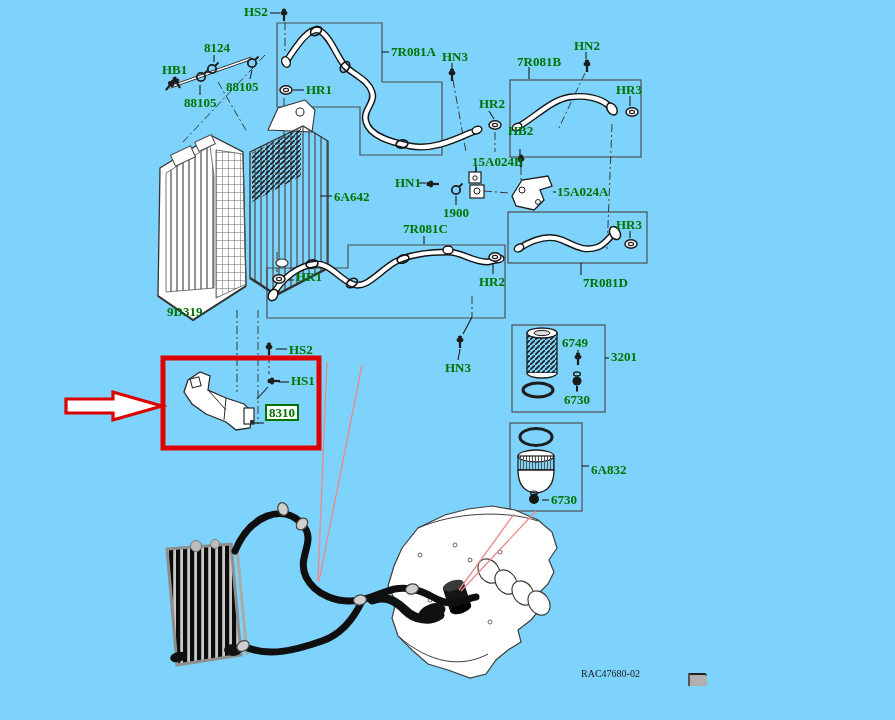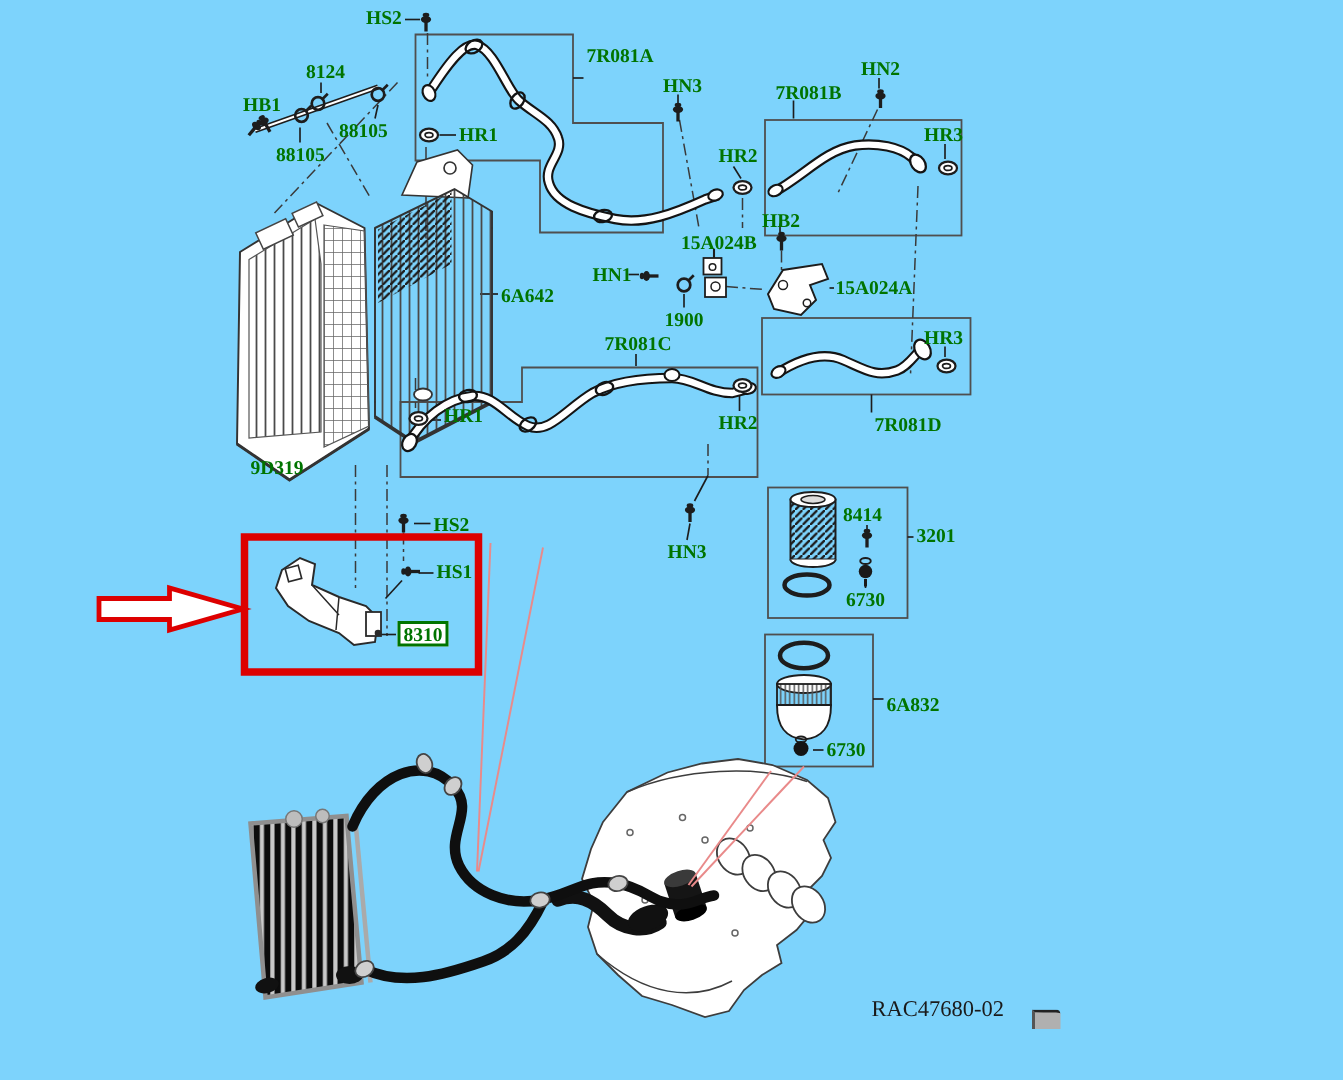--- a/index.html
+++ b/index.html
@@ -9,21 +9,21 @@
   }
   #artwork{position:absolute;left:0;top:0;}
   .lbl{
     position:absolute;color:#007400;font-weight:bold;font-size:13px;line-height:14px;
     white-space:nowrap;letter-spacing:0px;
   }
   .lbl.boxed{
     border:2px solid #007400;background:#fff;padding:0 2px;line-height:13px;
   }
   .doccode{
-    position:absolute;color:#1a1a1a;font-size:15px;line-height:11px;font-weight:normal;
+    position:absolute;color:#1a1a1a;font-size:10px;line-height:11px;font-weight:normal;
   }
   .corner-icon{
     position:absolute;left:688px;top:673px;width:17px;height:11px;background:#b0b0b0;
     border-top:2px solid #222;border-left:2px solid #555;border-radius:0 3px 0 0;
   }
 </style>
 </head>
 <body>
 
 <div id="stage">
@@ -308,43 +308,43 @@
   <rect x="163" y="358" width="156" height="90" fill="none" stroke="#dd0000" stroke-width="5"></rect>
   <polygon points="66,399 113,399 113,392 162,406 113,420 113,413 66,413" fill="#ffffff" stroke="#dd0000" stroke-width="3.2"></polygon>
 </svg>
 
 <div class="lbl" style="left:244px;top:5px">HS2</div>
 <div class="lbl" style="left:204px;top:41px">8124</div>
 <div class="lbl" style="left:162px;top:63px">HB1</div>
 <div class="lbl" style="left:184px;top:96px">88105</div>
 <div class="lbl" style="left:226px;top:80px">88105</div>
 <div class="lbl" style="left:306px;top:83px">HR1</div>
-<div class="lbl" style="left:391px;top:30px">7R081A</div>
+<div class="lbl" style="left:391px;top:45px">7R081A</div>
 <div class="lbl" style="left:442px;top:50px">HN3</div>
 <div class="lbl" style="left:479px;top:97px">HR2</div>
 <div class="lbl" style="left:517px;top:55px">7R081B</div>
 <div class="lbl" style="left:574px;top:39px">HN2</div>
 <div class="lbl" style="left:616px;top:83px">HR3</div>
-<div class="lbl" style="left:508px;top:140px">HB2</div>
-<div class="lbl" style="left:454px;top:155px">15A024B</div>
+<div class="lbl" style="left:508px;top:124px">HB2</div>
+<div class="lbl" style="left:472px;top:155px">15A024B</div>
 <div class="lbl" style="left:395px;top:176px">HN1</div>
 <div class="lbl" style="left:557px;top:185px">15A024A</div>
 <div class="lbl" style="left:443px;top:206px">1900</div>
 <div class="lbl" style="left:334px;top:190px">6A642</div>
 <div class="lbl" style="left:403px;top:222px">7R081C</div>
 <div class="lbl" style="left:616px;top:218px">HR3</div>
 <div class="lbl" style="left:296px;top:270px">HR1</div>
 <div class="lbl" style="left:479px;top:275px">HR2</div>
 <div class="lbl" style="left:583px;top:276px">7R081D</div>
 <div class="lbl" style="left:167px;top:305px">9D319</div>
 <div class="lbl" style="left:289px;top:343px">HS2</div>
 <div class="lbl" style="left:291px;top:374px">HS1</div>
-<div class="lbl boxed" style="left:265px;top:414px">8310</div>
+<div class="lbl boxed" style="left:265px;top:404px">8310</div>
 <div class="lbl" style="left:445px;top:361px">HN3</div>
-<div class="lbl" style="left:562px;top:336px">8414</div>
+<div class="lbl" style="left:562px;top:336px">6749</div>
 <div class="lbl" style="left:611px;top:350px">3201</div>
 <div class="lbl" style="left:564px;top:393px">6730</div>
 <div class="lbl" style="left:591px;top:463px">6A832</div>
 <div class="lbl" style="left:551px;top:493px">6730</div>
 
 <div class="doccode" style="left:581px;top:668px">RAC47680-02</div>
 <div class="corner-icon"></div>
 
 </div>
 

